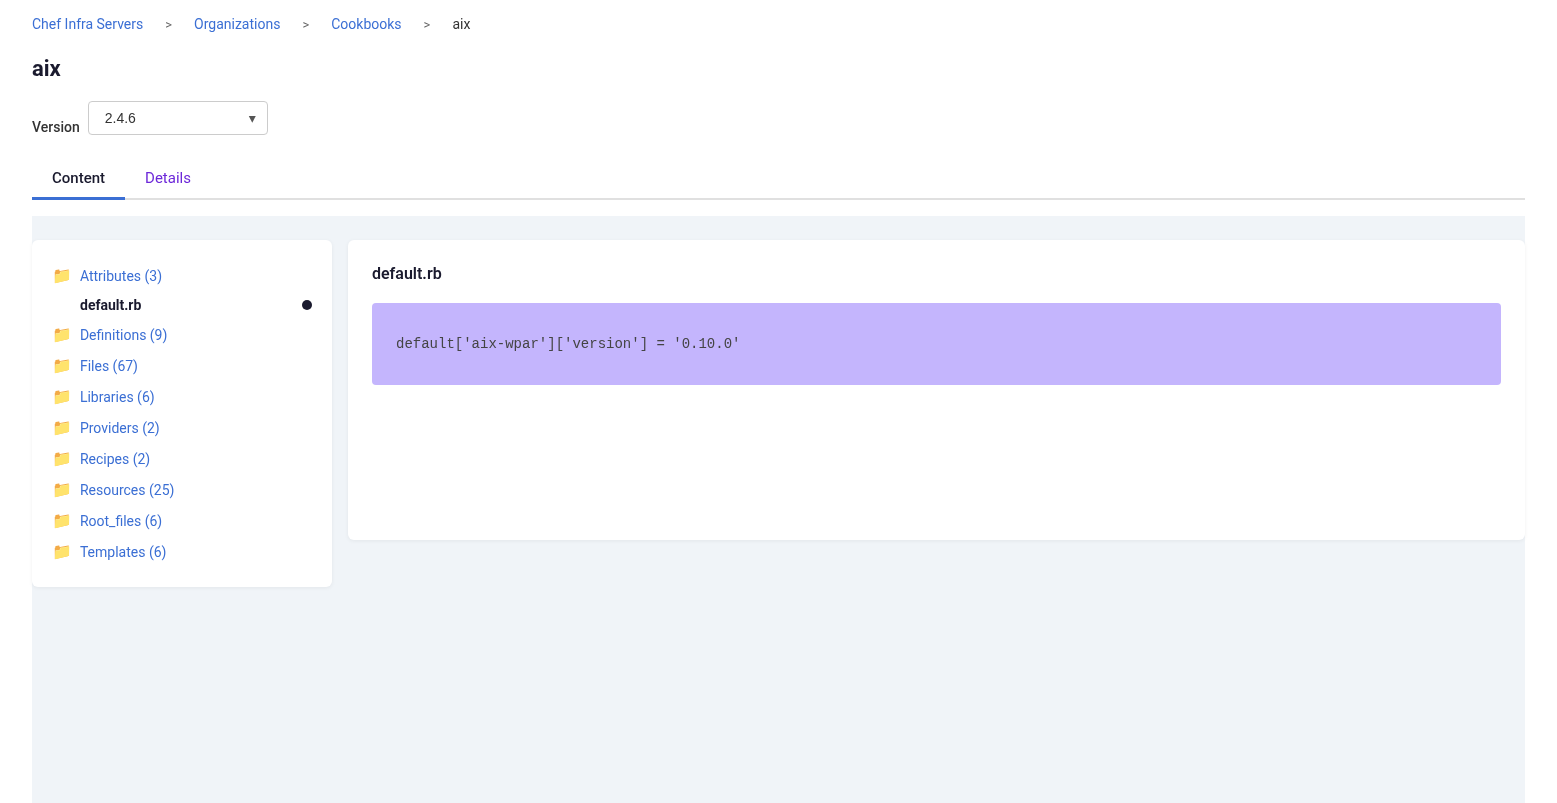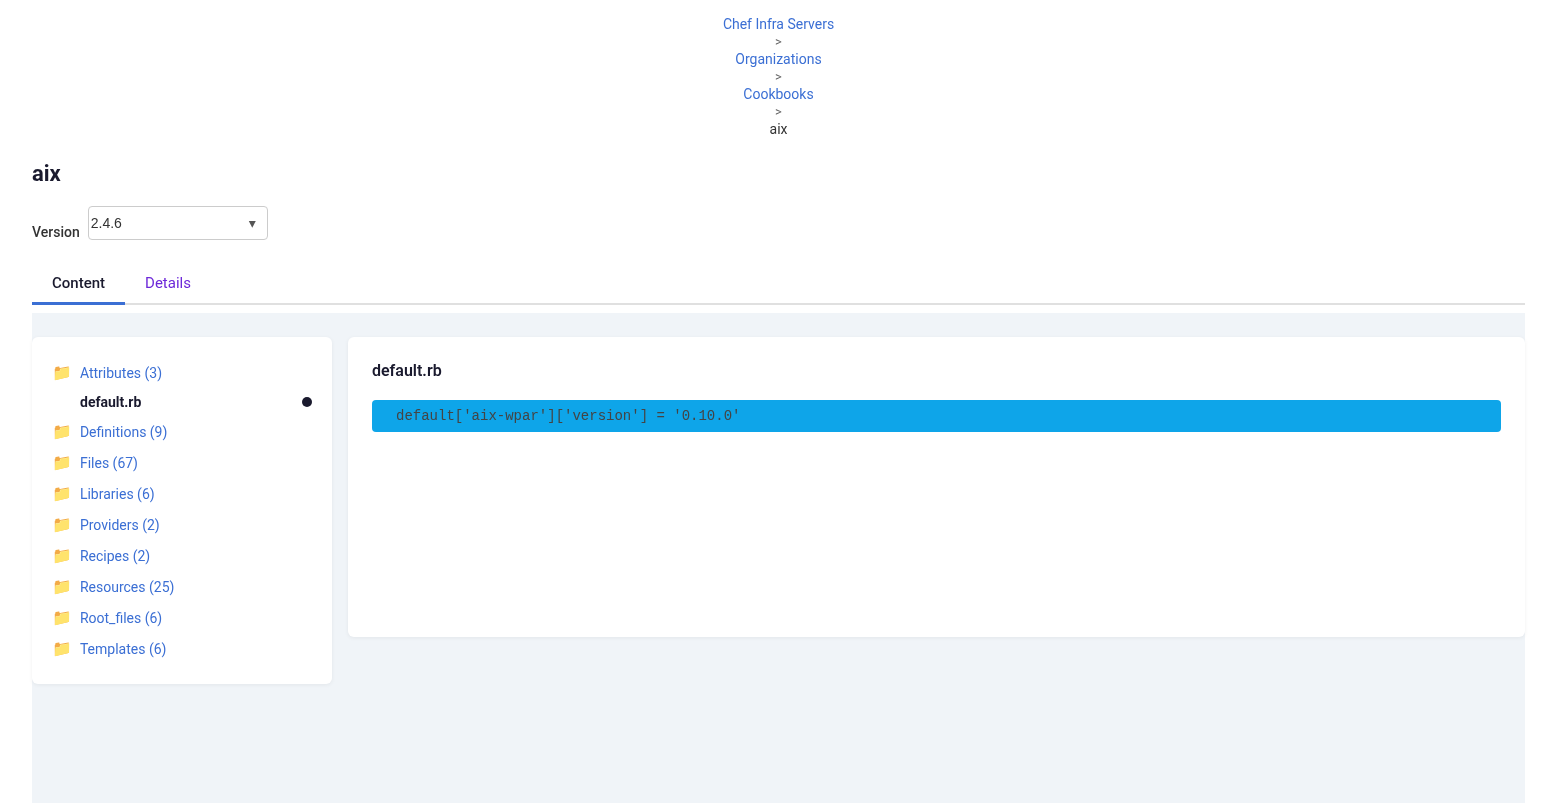--- a/index.html
+++ b/index.html
@@ -10,24 +10,23 @@
       font-size: 14px;
     }
     .page-wrapper {
       background: #fff;
       min-height: 100vh;
       padding: 16px 32px;
     }
     .breadcrumb {
       display: flex;
       align-items: center;
-      gap: 2px;
+      gap: 22px;
       margin-bottom: 24px;
       font-size: 14px;
-      flex-direction: column;
     }
     .breadcrumb a {
       color: #3b6fd4;
       text-decoration: none;
     }
     .breadcrumb-separator {
       color: #666;
       font-size: 13px;
     }
     .breadcrumb-current {
@@ -48,21 +47,21 @@
     .version-label {
       font-size: 14px;
       font-weight: 500;
       color: #333;
     }
     .version-select {
       appearance: none;
       -webkit-appearance: none;
       border: 1px solid #ccc;
       border-radius: 4px;
-      padding: 8px 36px 8px 2px;
+      padding: 8px 36px 8px 16px;
       font-size: 14px;
       color: #333;
       background: #fff;
       cursor: pointer;
       min-width: 180px;
       position: relative;
     }
     .version-select-wrapper {
       position: relative;
       display: inline-block;
@@ -73,21 +72,21 @@
       right: 12px;
       top: 50%;
       transform: translateY(-50%);
       pointer-events: none;
       color: #555;
       font-size: 14px;
     }
     .tabs-row {
       display: flex;
       border-bottom: 2px solid #e0e0e0;
-      margin-bottom: 8px;
+      margin-bottom: 16px;
     }
     .tab {
       padding: 10px 20px;
       cursor: pointer;
       font-size: 15px;
       color: #6d28d9;
       border-bottom: 3px solid transparent;
       margin-bottom: -2px;
       background: none;
       border-top: none;
@@ -157,23 +156,23 @@
       box-shadow: 0 1px 4px rgba(0,0,0,0.06);
       min-height: 300px;
     }
     .code-panel-title {
       font-size: 16px;
       font-weight: 600;
       color: #1a1a2e;
       margin-bottom: 20px;
     }
     .code-block {
-      background: #0ea5e9;
-      border-radius: 4px;
-      padding: 5px 24px;
+      background: #c4b5fd;
+      border-radius: 4px;
+      padding: 30px 24px;
       font-family: 'Courier New', Courier, monospace;
       font-size: 14px;
       color: #444;
       line-height: 1.6;
     }
   </style>
 </head>
 <body>
 
 <div class="page-wrapper">

